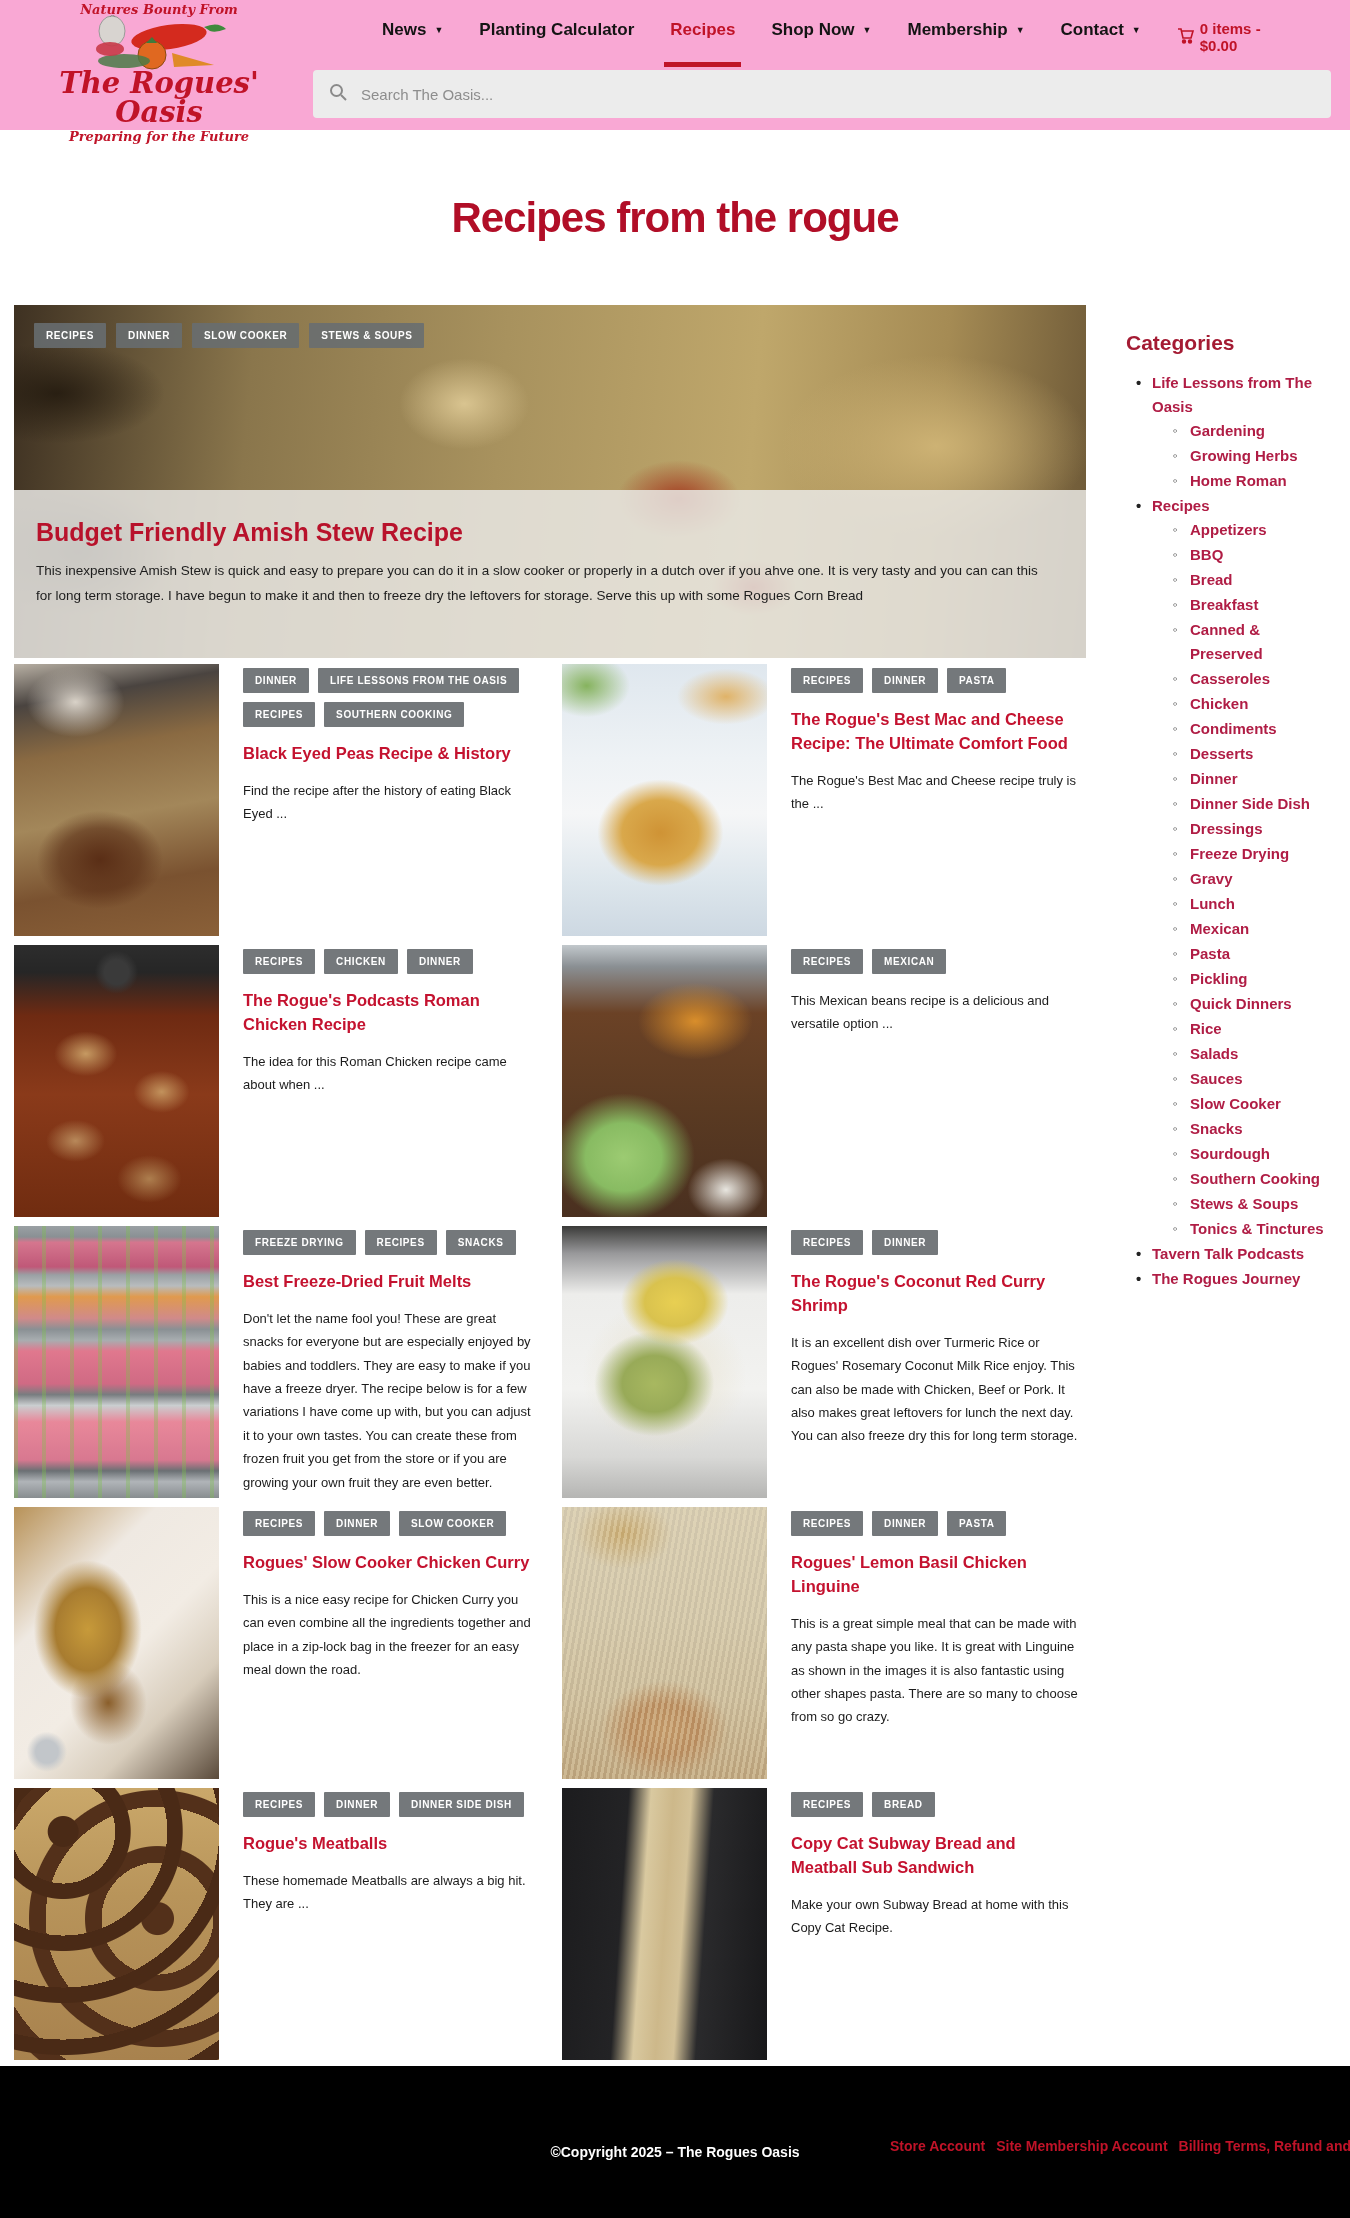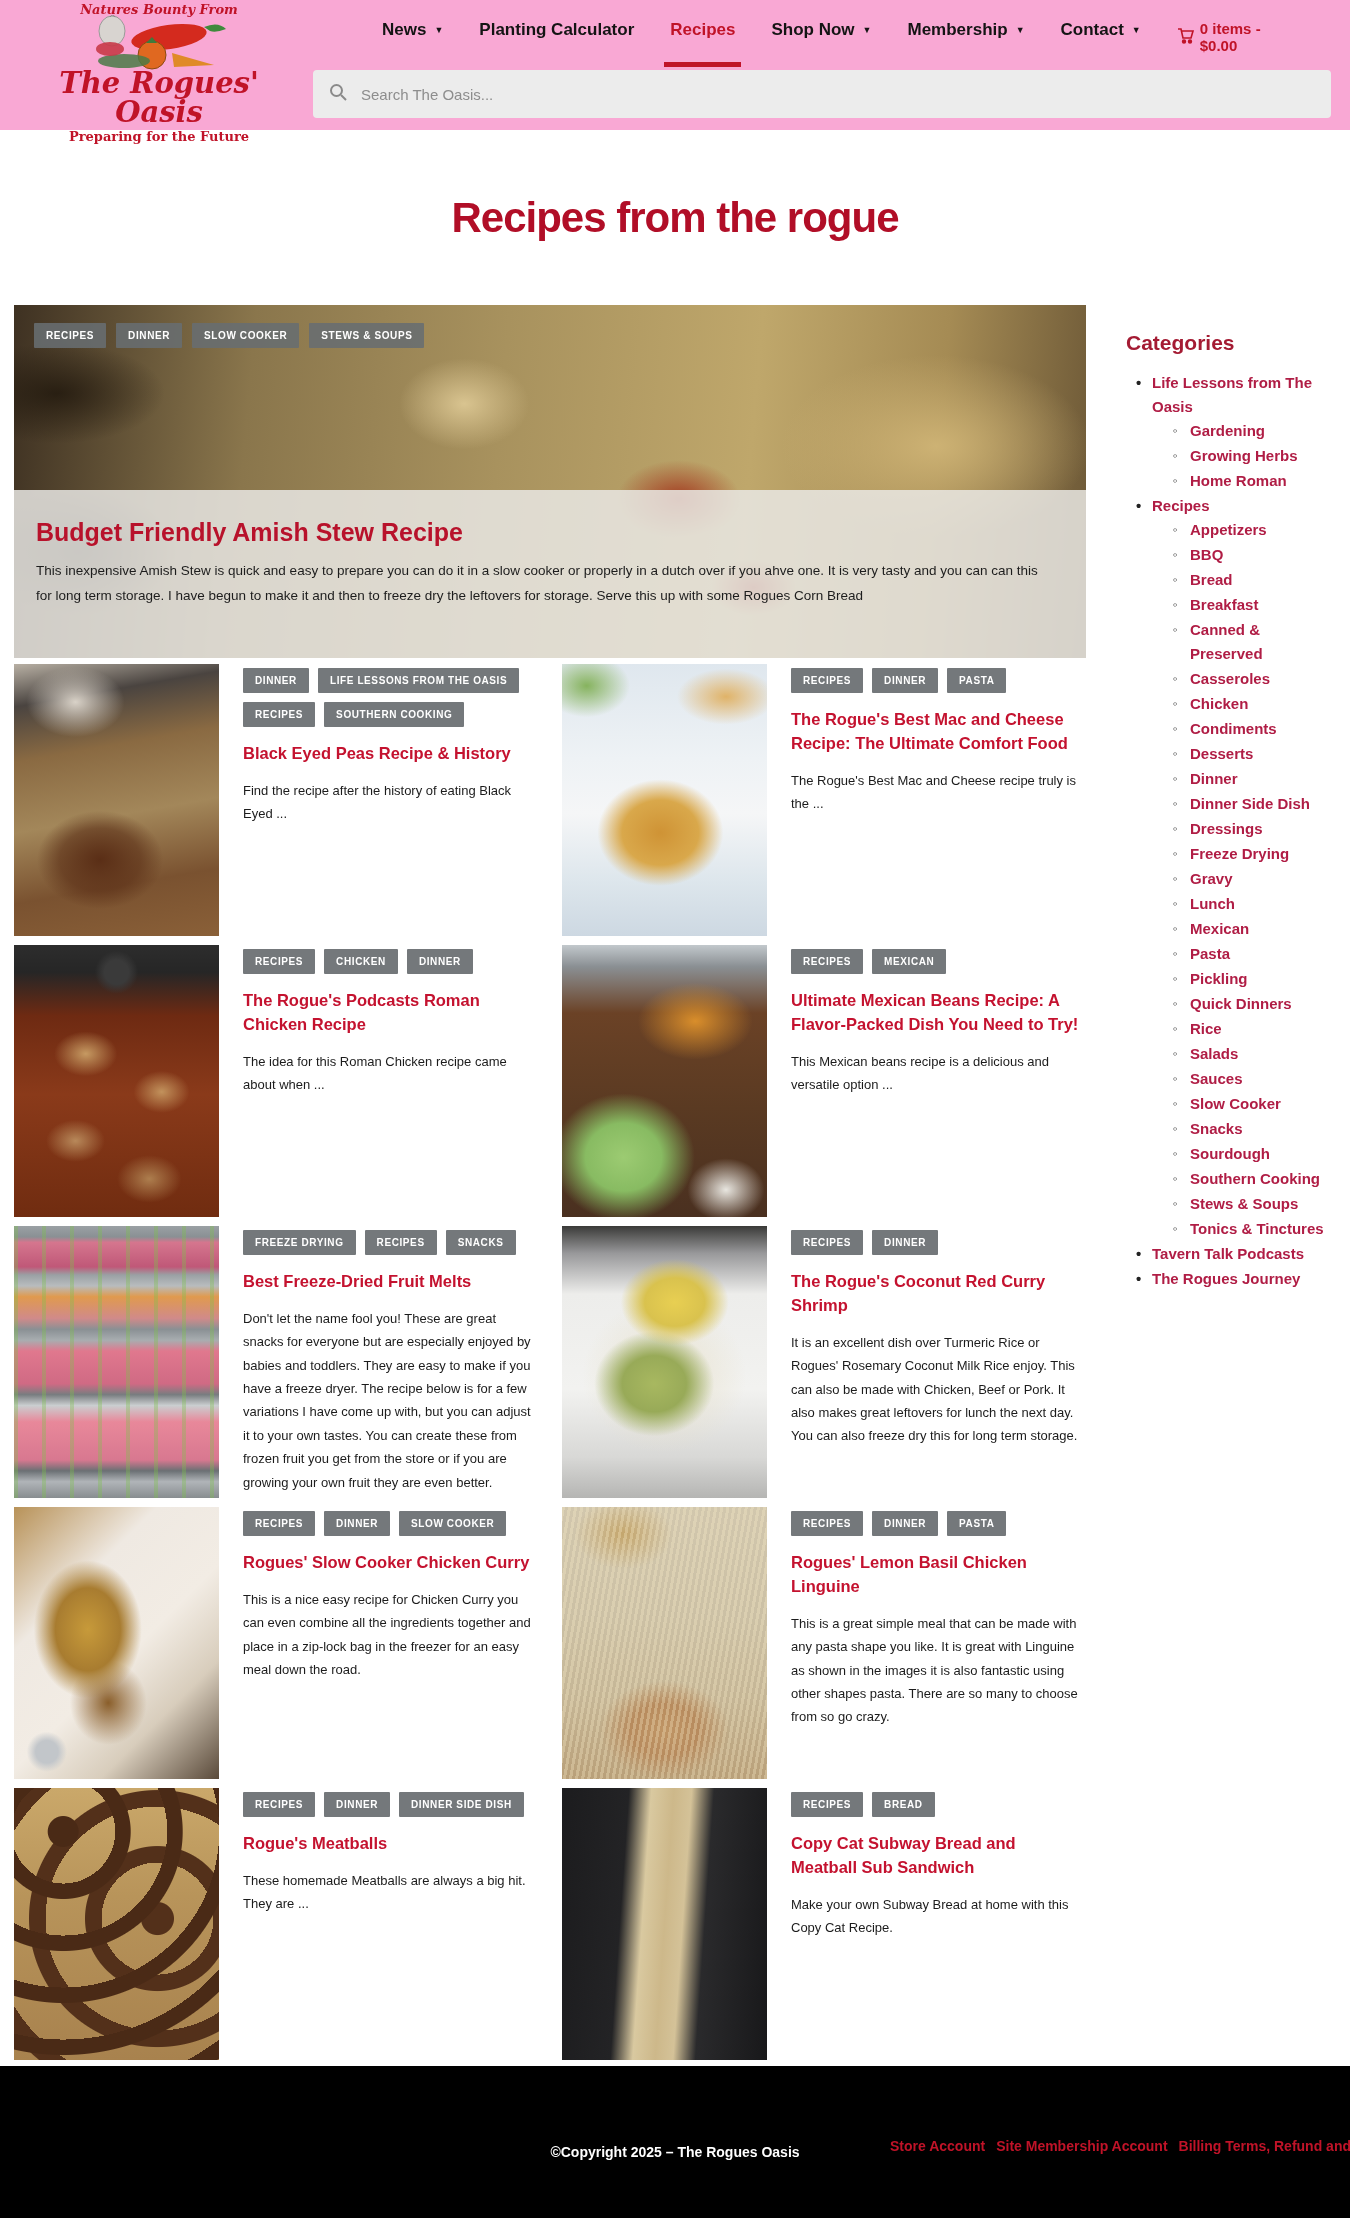--- a/index.html
+++ b/index.html
@@ -10,21 +10,21 @@
   }
 
   
   .header { position:relative; height:130px; background:#f9a8d4; }
   .logo { position:absolute; left:24px; top:2px; width:270px; text-align:center; cursor:pointer; }
   .logo-top { font-family:"DejaVu Serif", serif; font-style:italic; font-weight:bold;
               font-size:13px; color:#c01328; }
   .logo-veg { margin:-2px 0 -6px; }
   .logo-title { font-family:"DejaVu Serif", serif; font-style:italic; font-weight:bold;
                 font-size:29px; color:#c01328; line-height:1; }
-  .logo-sub { font-family:"DejaVu Serif", serif; font-weight:bold;
+  .logo-sub { font-family:"DejaVu Serif", serif; font-style:italic; font-weight:bold;
               font-size:13px; color:#c01328; margin-top:2px; }
 
   .nav { position:absolute; left:382px; top:20px; width:890px; display:flex;
          align-items:flex-start; gap:36px; font-weight:bold; font-size:17px; color:#141414; }
   .nav-item { display:flex; align-items:center; gap:8px; cursor:pointer; white-space:nowrap; position:relative; padding-bottom:2px; }
   .nav-item .caret { font-size:9px; color:#141414; }
   .nav-item.active { color:#c01328; }
   .nav-item.active::after { content:""; position:absolute; left:-6px; right:-6px; top:42px; height:5px; background:#c01328; }
   .cart { display:flex; align-items:center; gap:6px; color:#c01328; font-size:15px; font-weight:bold; cursor:pointer; }
 
@@ -267,21 +267,20 @@
               <p class="card-excerpt">The idea for this Roman Chicken recipe came about when ...</p>
             </div>
           </div>
           <div class="card">
             <div class="thumb thumb-4"></div>
             <div class="card-body">
               <div class="tag-row">
                 <span class="tag">RECIPES</span>
                 <span class="tag">MEXICAN</span>
               </div>
-              <h3 class="card-title">Ultimate Mexican Beans Recipe: A Flavor-Packed Dish You Need to Try!</h3>
               <p class="card-excerpt">This Mexican beans recipe is a delicious and versatile option ...</p>
             </div>
           </div>
           <div class="card">
             <div class="thumb thumb-5"></div>
             <div class="card-body">
               <div class="tag-row">
                 <span class="tag">FREEZE DRYING</span>
                 <span class="tag">RECIPES</span>
                 <span class="tag">SNACKS</span>

